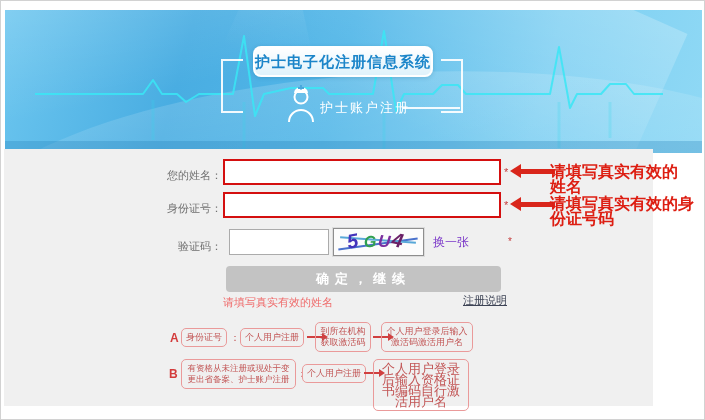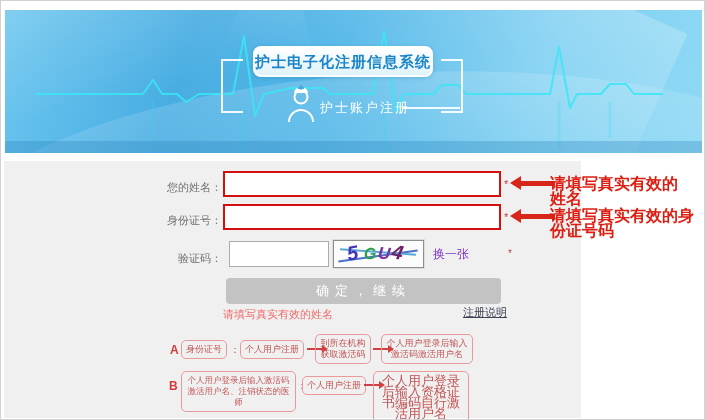--- a/index.html
+++ b/index.html
@@ -23,42 +23,42 @@
   .bracket.right { left:436px; border-right:2px solid rgba(255,255,255,.92); border-top:2px solid rgba(255,255,255,.92); border-bottom:2px solid rgba(255,255,255,.92); }
   .title-box { position:absolute; left:248px; top:36px; width:180px; height:31px;
     background:linear-gradient(#ffffff,#dff2fb); border:2px solid rgba(255,255,255,.95); border-radius:8px;
     box-shadow:0 1px 4px rgba(0,70,110,.18); color:#1b85c9; font-size:15px; font-weight:bold;
     line-height:27px; text-align:center; letter-spacing:1px; }
   .nurse-icon { position:absolute; left:281px; top:71px; }
   .banner-subtitle { position:absolute; left:315px; top:89px; color:#fff; font-size:13px; letter-spacing:2px; }
   .subtitle-line { position:absolute; left:398px; top:97px; width:57px; height:2px; background:rgba(255,255,255,.9); }
 
   
-  .panel { position:absolute; left:3px; top:160px; width:577px; height:257px; background:#f0f0f0; }
+  .panel { position:absolute; left:3px; top:148px; width:649px; height:257px; background:#f0f0f0; }
   .f-label { position:absolute; left:148px; width:70px; text-align:right; font-size:11px; color:#6f6f6f; }
   .inp-red { position:absolute; left:219px; width:278px; height:26px; background:#fff; border:2px solid #d40f0f; }
   .inp-red input, .inp-gray input { width:100%; height:100%; border:none; outline:none; background:transparent; font-size:12px; padding:0 4px; }
   .inp-gray { position:absolute; left:225px; top:80px; width:100px; height:26px; background:#fff; border:1px solid #ababab; }
   .star { position:absolute; color:#c43b3b; font-size:11px; }
   .hint-arrow { position:absolute; width:34px; height:5px; background:#d9261b; }
   .hint-arrow::before { content:""; position:absolute; left:-11px; top:-5px; width:0; height:0;
     border-top:7px solid transparent; border-bottom:7px solid transparent; border-right:11px solid #d9261b; }
   .hint-text { position:absolute; left:546px; font-size:16px; font-weight:bold; color:#dd1e12; line-height:15px; }
   .captcha-box { position:absolute; left:329px; top:79px; width:91px; height:28px; background:#fcfcfc;
     border:1px solid #8e8e8e; box-shadow:0 0 0 1px #dcdcdc; overflow:hidden; }
   .captcha-box span { position:absolute; font-weight:bold; font-style:italic; }
   .cc0 { left:13px; top:1px;  font-size:20px; color:#4433bb; transform:rotate(-10deg); }
   .cc1 { left:30px; top:4px;  font-size:16px; color:#2f9f4f; transform:rotate(-4deg); }
   .cc2 { left:44px; top:3px;  font-size:17px; color:#7a2f9f; transform:rotate(6deg); }
   .cc3 { left:58px; top:0px;  font-size:20px; color:#6a1f66; transform:rotate(12deg); }
   .cap-line1 { position:absolute; left:4px; top:14px; width:80px; height:2px; background:#4a72cc; transform:rotate(-8deg); }
   .cap-line2 { position:absolute; left:6px; top:10px; width:76px; height:2px; background:#58a8d8; transform:rotate(4deg); }
   .refresh-link { position:absolute; left:429px; top:85px; font-size:12px; color:#7a36c8; cursor:pointer; }
   .submit-btn { position:absolute; left:222px; top:117px; width:275px; height:26px; background:#c3c3c3; border:none;
-    border-radius:4px; color:#fff; font-size:13px; font-weight:normal; letter-spacing:6px; cursor:pointer; }
+    border-radius:4px; color:#fff; font-size:13px; font-weight:bold; letter-spacing:6px; cursor:pointer; }
   .required-note { position:absolute; left:219px; top:146px; font-size:11px; color:#ef6a6a; }
   .help-link { position:absolute; left:459px; top:144px; font-size:11px; color:#3d4355; text-decoration:underline; cursor:pointer; }
 
   
   .flow-label { position:absolute; font-size:12px; font-weight:bold; color:#d33b3b; }
   .flow-box { position:absolute; border:1px solid #ea9a9a; border-radius:5px; background:transparent;
     color:#c25555; font-size:9px; line-height:11px; padding:3px 4px; text-align:center; }
   .flow-sep { position:absolute; color:#c25555; font-size:10px; }
   .flow-arrow { position:absolute; width:15px; height:2px; background:#d04040; }
   .flow-arrow::after { content:""; position:absolute; right:-6px; top:-3px; width:0; height:0;
@@ -146,19 +146,19 @@
     <span class="flow-label" style="left:166px; top:182px">A</span>
     <div class="flow-box" style="left:177px; top:179px">身份证号</div>
     <span class="flow-sep" style="left:226px; top:182px">：</span>
     <div class="flow-box" style="left:236px; top:179px">个人用户注册</div>
     <div class="flow-arrow" style="left:303px; top:187px"></div>
     <div class="flow-box" style="left:311px; top:173px; width:56px">到所在机构获取激活码</div>
     <div class="flow-arrow" style="left:369px; top:187px"></div>
     <div class="flow-box" style="left:377px; top:173px; width:92px">个人用户登录后输入激活码激活用户名</div>
 
     <span class="flow-label" style="left:165px; top:218px">B</span>
-    <div class="flow-box" style="left:177px; top:210px; width:115px; font-size:8.5px">个人用户登录后输入激活码激活用户名、注销状态的医师</div>
+    <div class="flow-box" style="left:177px; top:210px; width:115px; font-size:8.5px">有资格从未注册或现处于变更出省备案、护士账户注册</div>
     <span class="flow-sep" style="left:293px; top:218px">：</span>
     <div class="flow-box" style="left:298px; top:215px">个人用户注册</div>
     <div class="flow-arrow" style="left:360px; top:223px"></div>
     <div class="flow-box" style="left:369px; top:210px; width:96px; font-size:13px">个人用户登录后输入资格证书编码自行激活用户名</div>
   </div>
 </div>
 
 </body></html>

